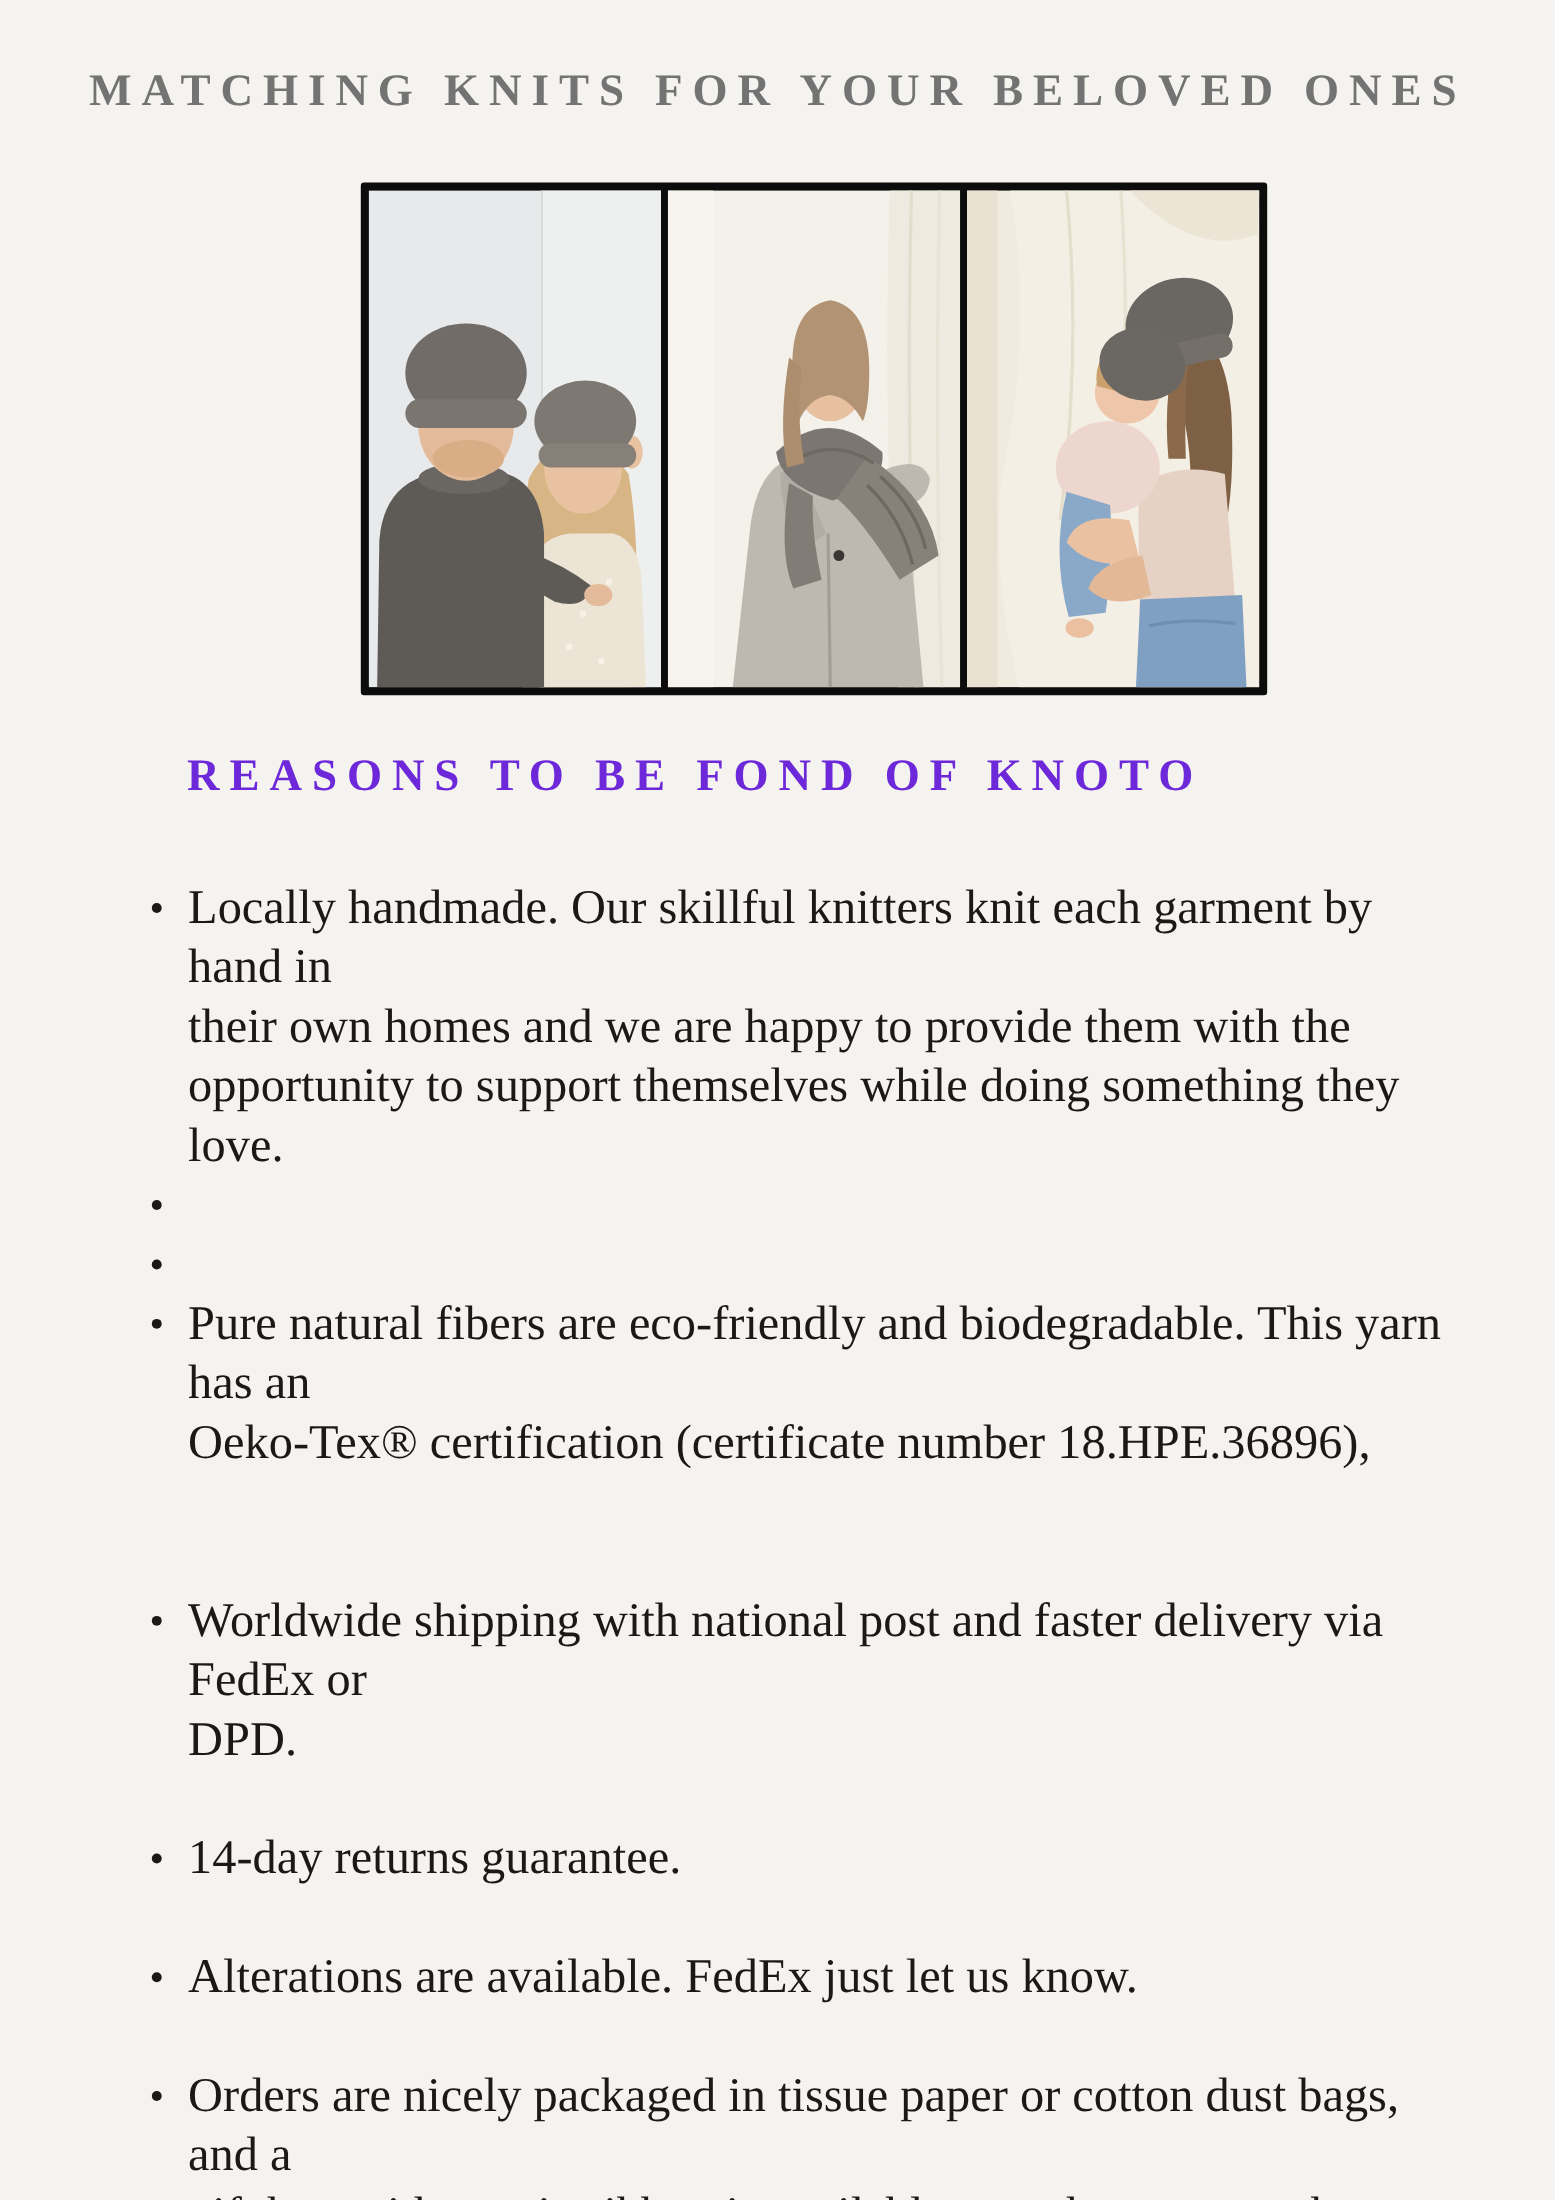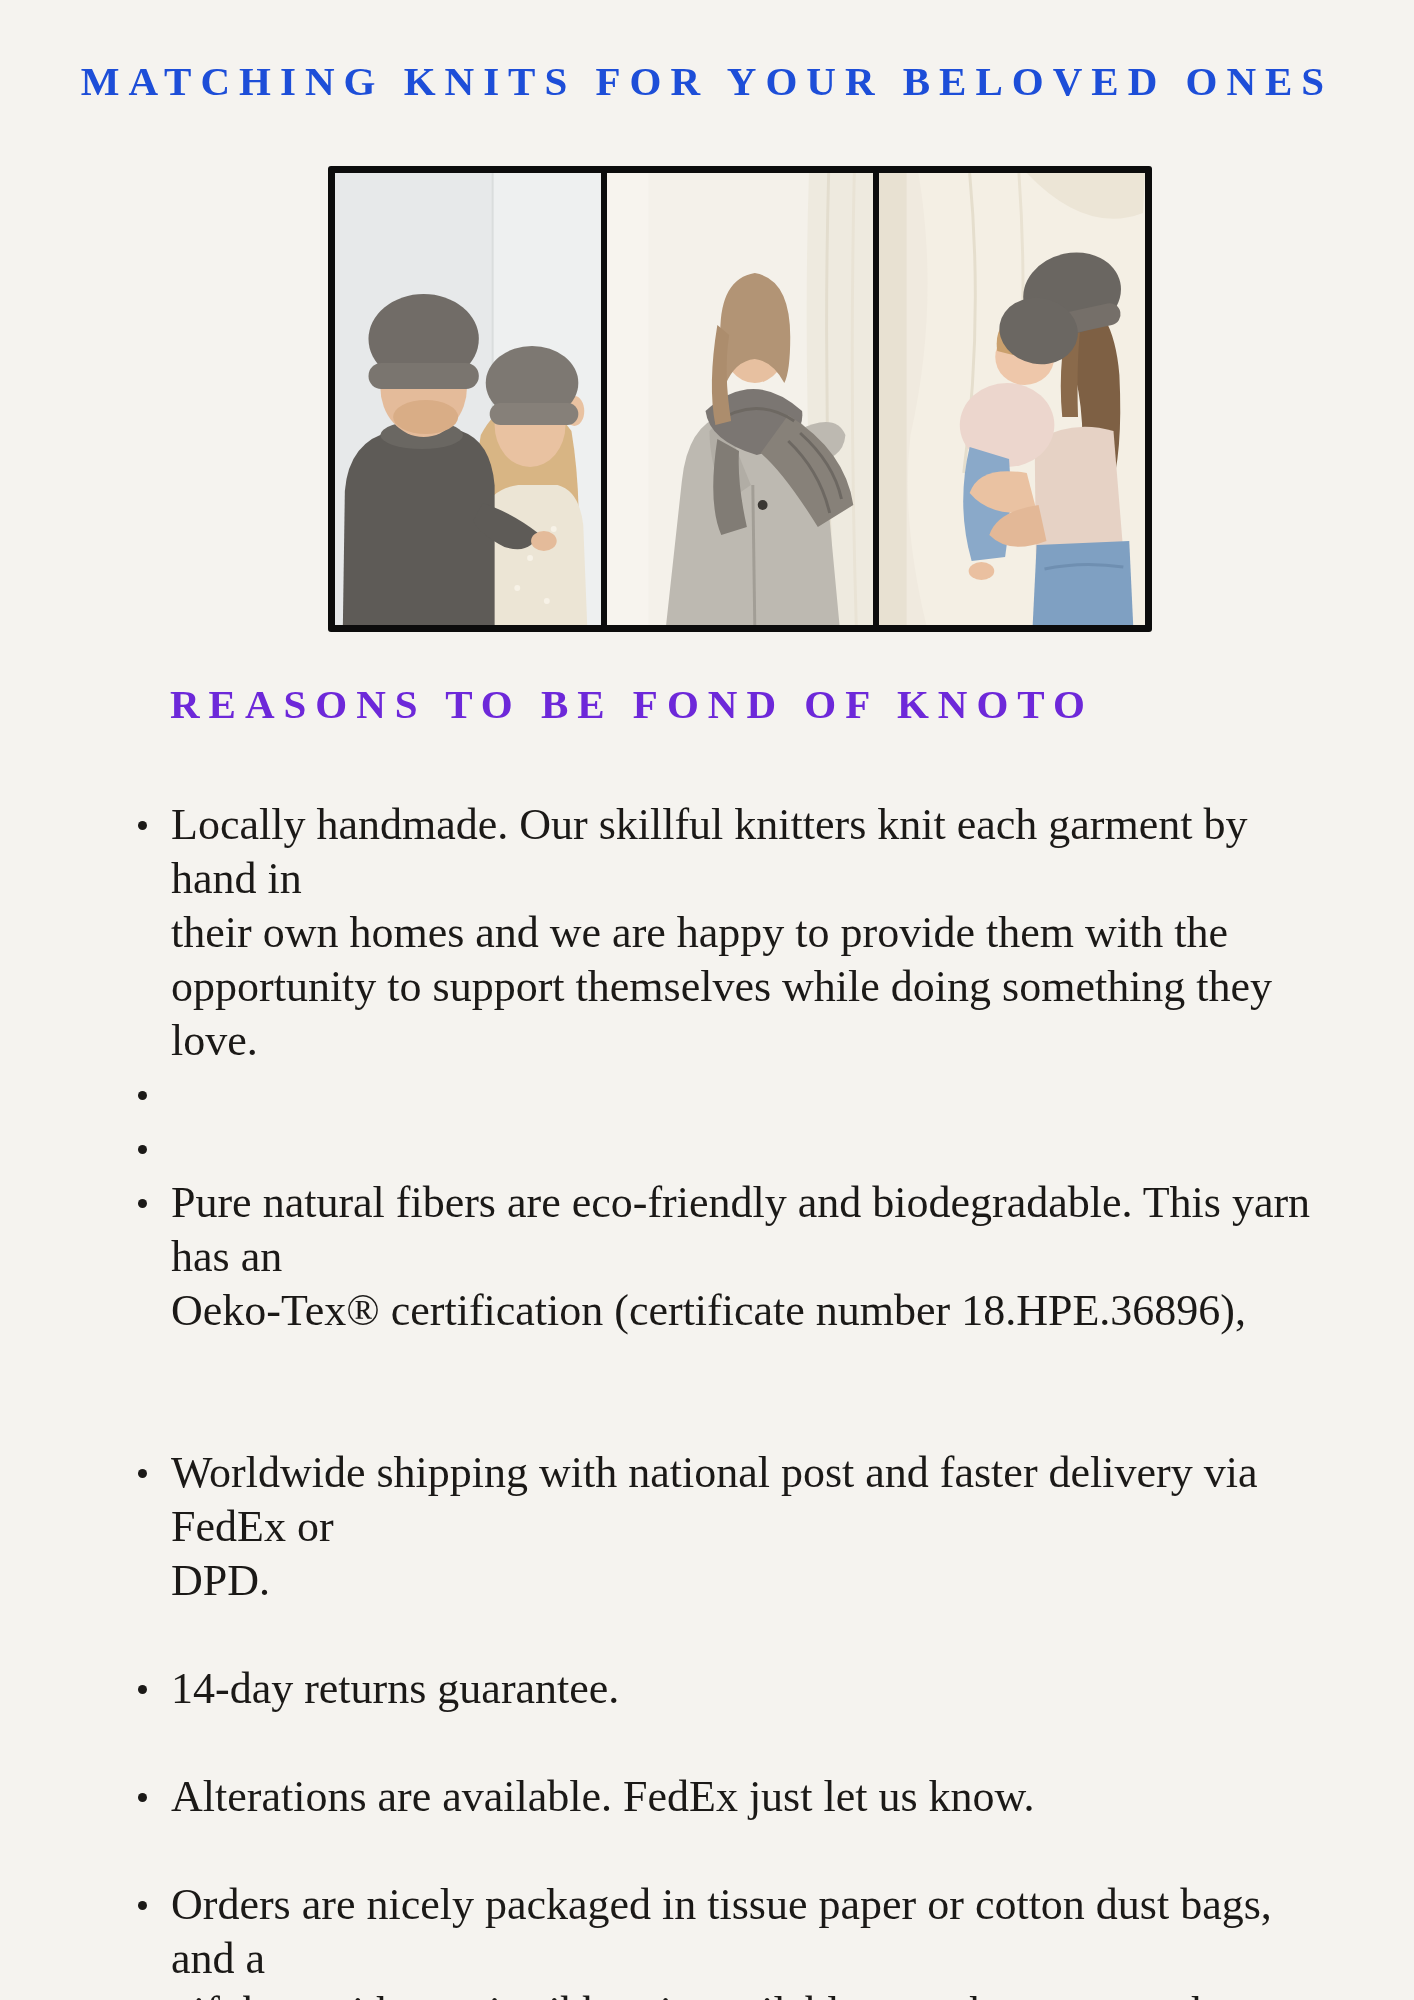--- a/index.html
+++ b/index.html
@@ -19,21 +19,21 @@
   
   .top-heading {
     position: absolute;
     top: 56px; left: 0; width: 1414px;
     margin: 0;
     text-align: center;
     font-size: 41px;
     font-weight: bold;
     letter-spacing: 9px;
     line-height: 50px;
-    color: #1d4ed8;
+    color: #737373;
     white-space: nowrap;
   }
   .section-heading {
     position: absolute;
     top: 678px; left: 170px;
     margin: 0;
     font-size: 41px;
     font-weight: bold;
     letter-spacing: 9px;
     line-height: 52px;

